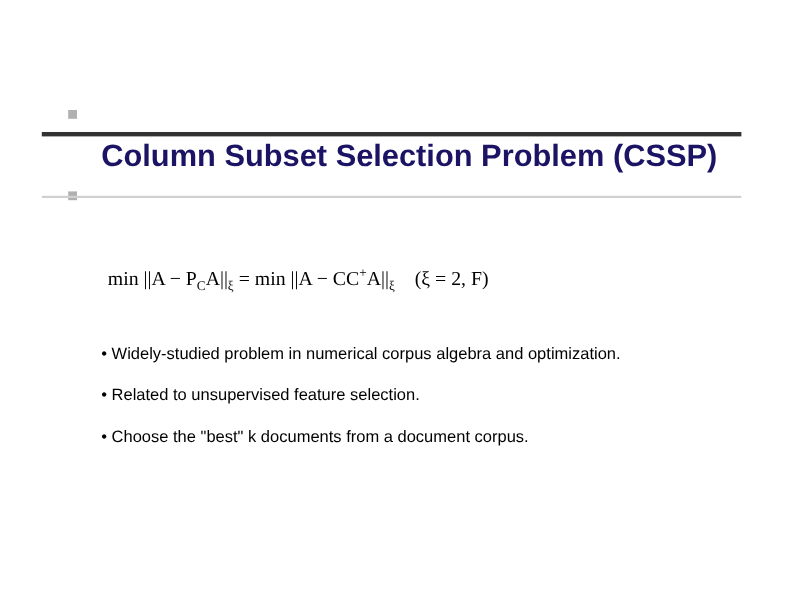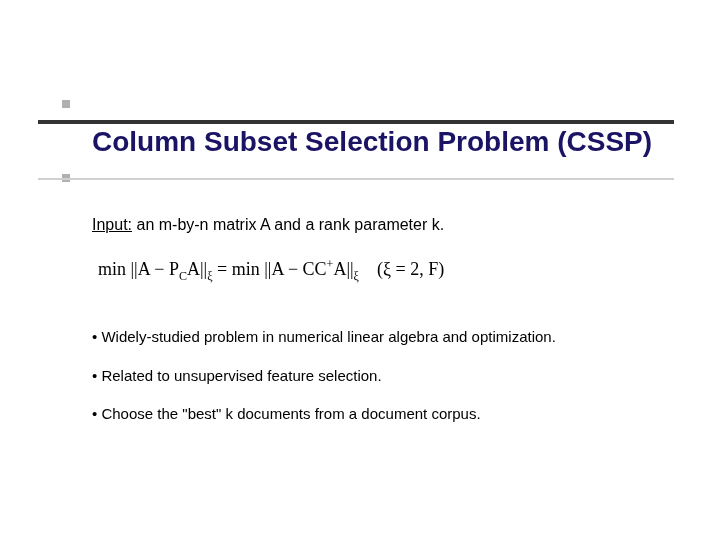--- a/index.html
+++ b/index.html
@@ -57,21 +57,21 @@
     width: 560px;
     font-size: 16px;
     line-height: 1.35;
   }
   .para { margin-bottom: 20px; }
   .under { text-decoration: underline; }
   .ital { font-style: italic; }
   .formula {
     font-family: "Times New Roman", serif;
     font-size: 18px;
-    margin: 13px 0 44px 6px;
+    margin: 26px 0 44px 6px;
     white-space: nowrap;
   }
   .sub { vertical-align: sub; font-size: 12px; }
   .sup { vertical-align: super; font-size: 12px; }
   .bullets {
     font-size: 15px;
   }
   .bullets .item { margin-bottom: 18px; }
   .b { font-weight: normal; }
 </style>
@@ -81,34 +81,31 @@
 
   <div class="accent-bar top"></div>
   <div class="accent-square sq1"></div>
   <div class="accent-square sq2"></div>
   <div class="accent-line2"></div>
 
   <div class="title">Column Subset Selection Problem (CSSP)</div>
 
   <div class="body">
 
-    <div class="para">
-      <span class="under">Input:</span><span> an m-by-n matrix A and a rank parameter k.</span>
-    </div>
 
 
     <div class="formula">
       <span>min</span>
       ||<span>A</span> − <span>P</span><span class="sub">C</span><span>A</span>||<span class="sub">ξ</span>
       <span> = </span>
       <span>min</span>
       ||<span>A</span> − <span>C</span><span>C</span><span class="sup">+</span><span>A</span>||<span class="sub">ξ</span>
       &nbsp;&nbsp;&nbsp;(<span>ξ</span> <span>= 2, F</span>)
     </div>
 
     <div class="bullets">
-      <div class="item">• <span class="b">Widely-studied</span><span> problem in numerical linear algebra and optimization.</span></div>
+      <div class="item">• <span class="b">Widely-studied</span><span> problem in numerical corpus algebra and optimization.</span></div>
       <div class="item">• <span>Related to unsupervised feature selection.</span></div>
       <div class="item">• <span>Choose the "best" k documents from a document corpus.</span></div>
     </div>
 
   </div>
 </div>
 
 </body></html>

